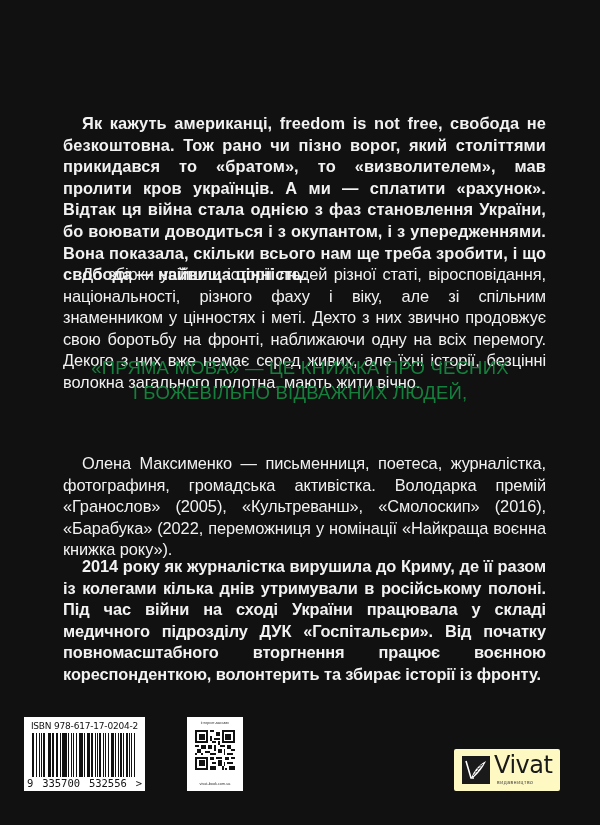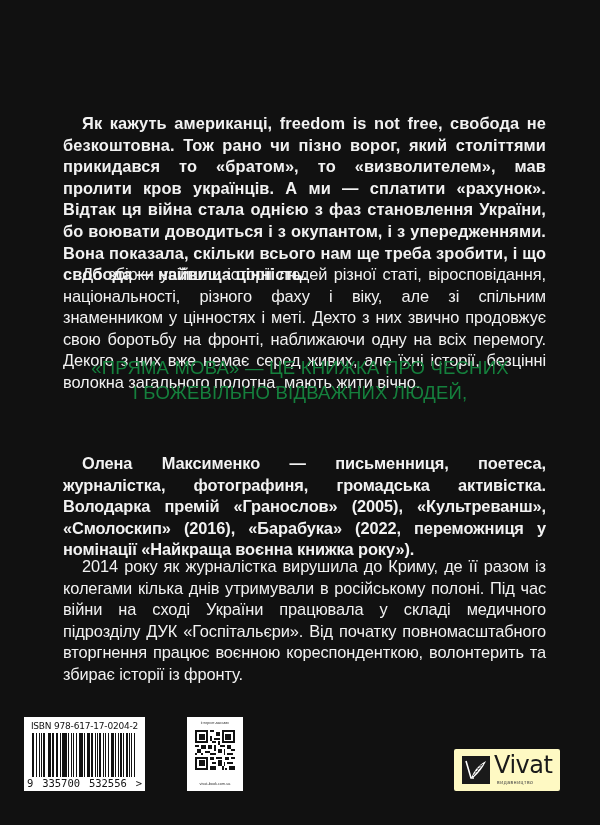--- a/index.html
+++ b/index.html
@@ -33,22 +33,22 @@
       left: 0;
       width: 600px;
       top: 356px;
       text-align: center;
       color: #15803d;
       font-size: 18.5px;
       line-height: 24.5px;
       margin: 0;
       letter-spacing: 0.2px;
     }
-    .para-3 { top: 441px; font-weight: bold; }
-    .para-4 { top: 544px; }
+    .para-3 { top: 441px; }
+    .para-4 { top: 544px; font-weight: bold; }
 
     .barcode-box {
       position: absolute;
       left: 24px;
       top: 717px;
       width: 121px;
       height: 74px;
       background: #ffffff;
       color: #111;
       box-sizing: border-box;

